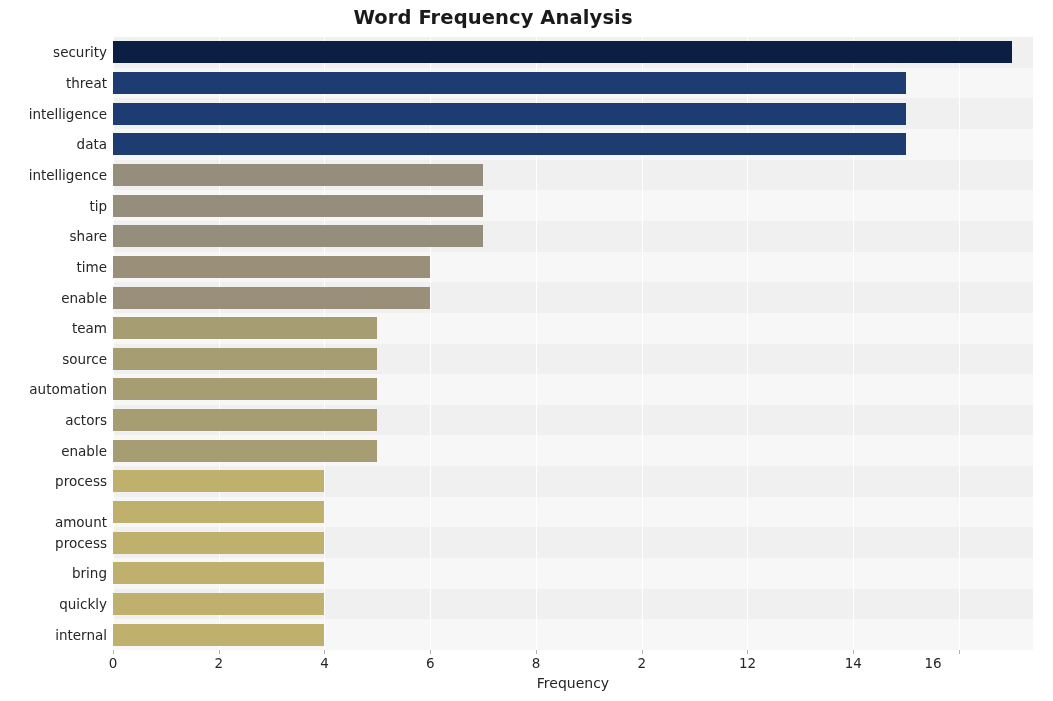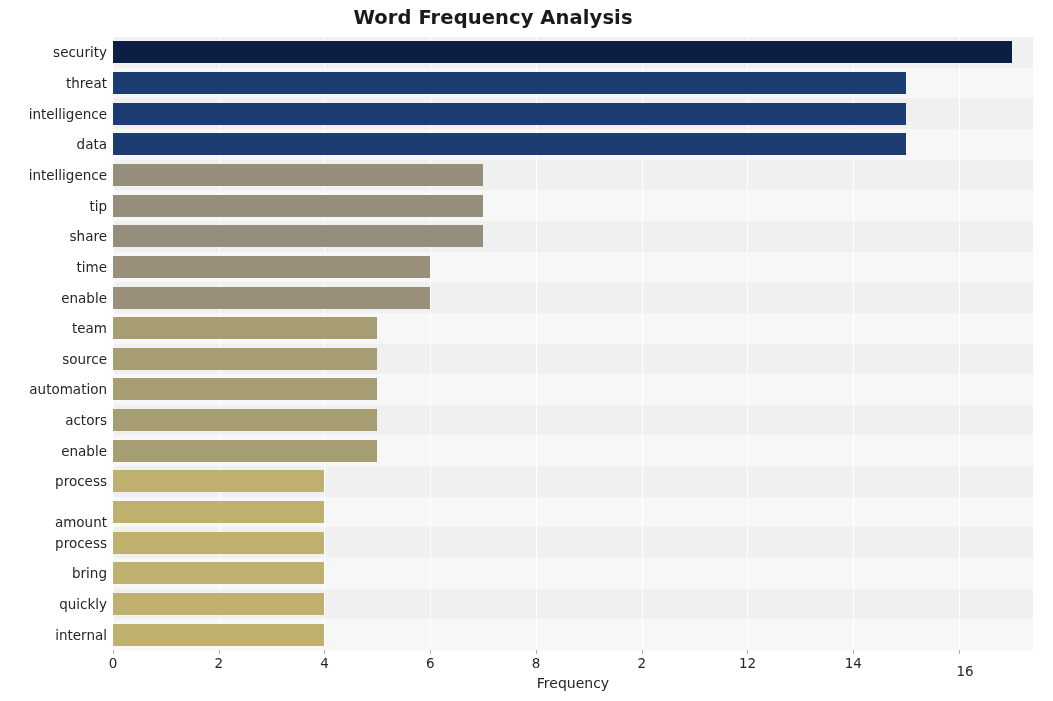--- a/index.html
+++ b/index.html
@@ -211,17 +211,17 @@
       <div class="xtick-label" style="left: 317.241px;">6</div>
       <div class="xtick-mark" style="left: 422.989px;"></div>
       <div class="xtick-label" style="left: 422.989px;">8</div>
       <div class="xtick-mark" style="left: 528.736px;"></div>
       <div class="xtick-label" style="left: 528.736px;">2</div>
       <div class="xtick-mark" style="left: 634.483px;"></div>
       <div class="xtick-label" style="left: 634.483px;">12</div>
       <div class="xtick-mark" style="left: 740.23px;"></div>
       <div class="xtick-label" style="left: 740.23px;">14</div>
       <div class="xtick-mark" style="left: 845.977px;"></div>
-      <div class="xtick-label" style="left: 852px; margin-top: 8px;">16</div>
+      <div class="xtick-label" style="left: 820px;">16</div>
     </div>
   <div id="xaxis-title">Frequency</div>
 
 </div>
 
 </body></html>

